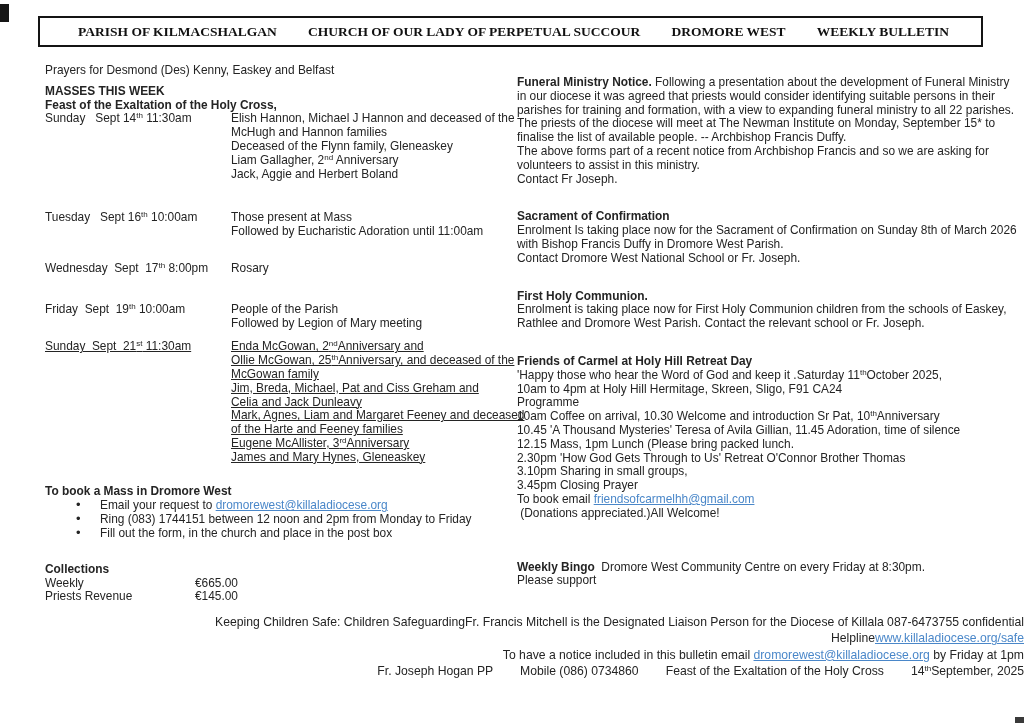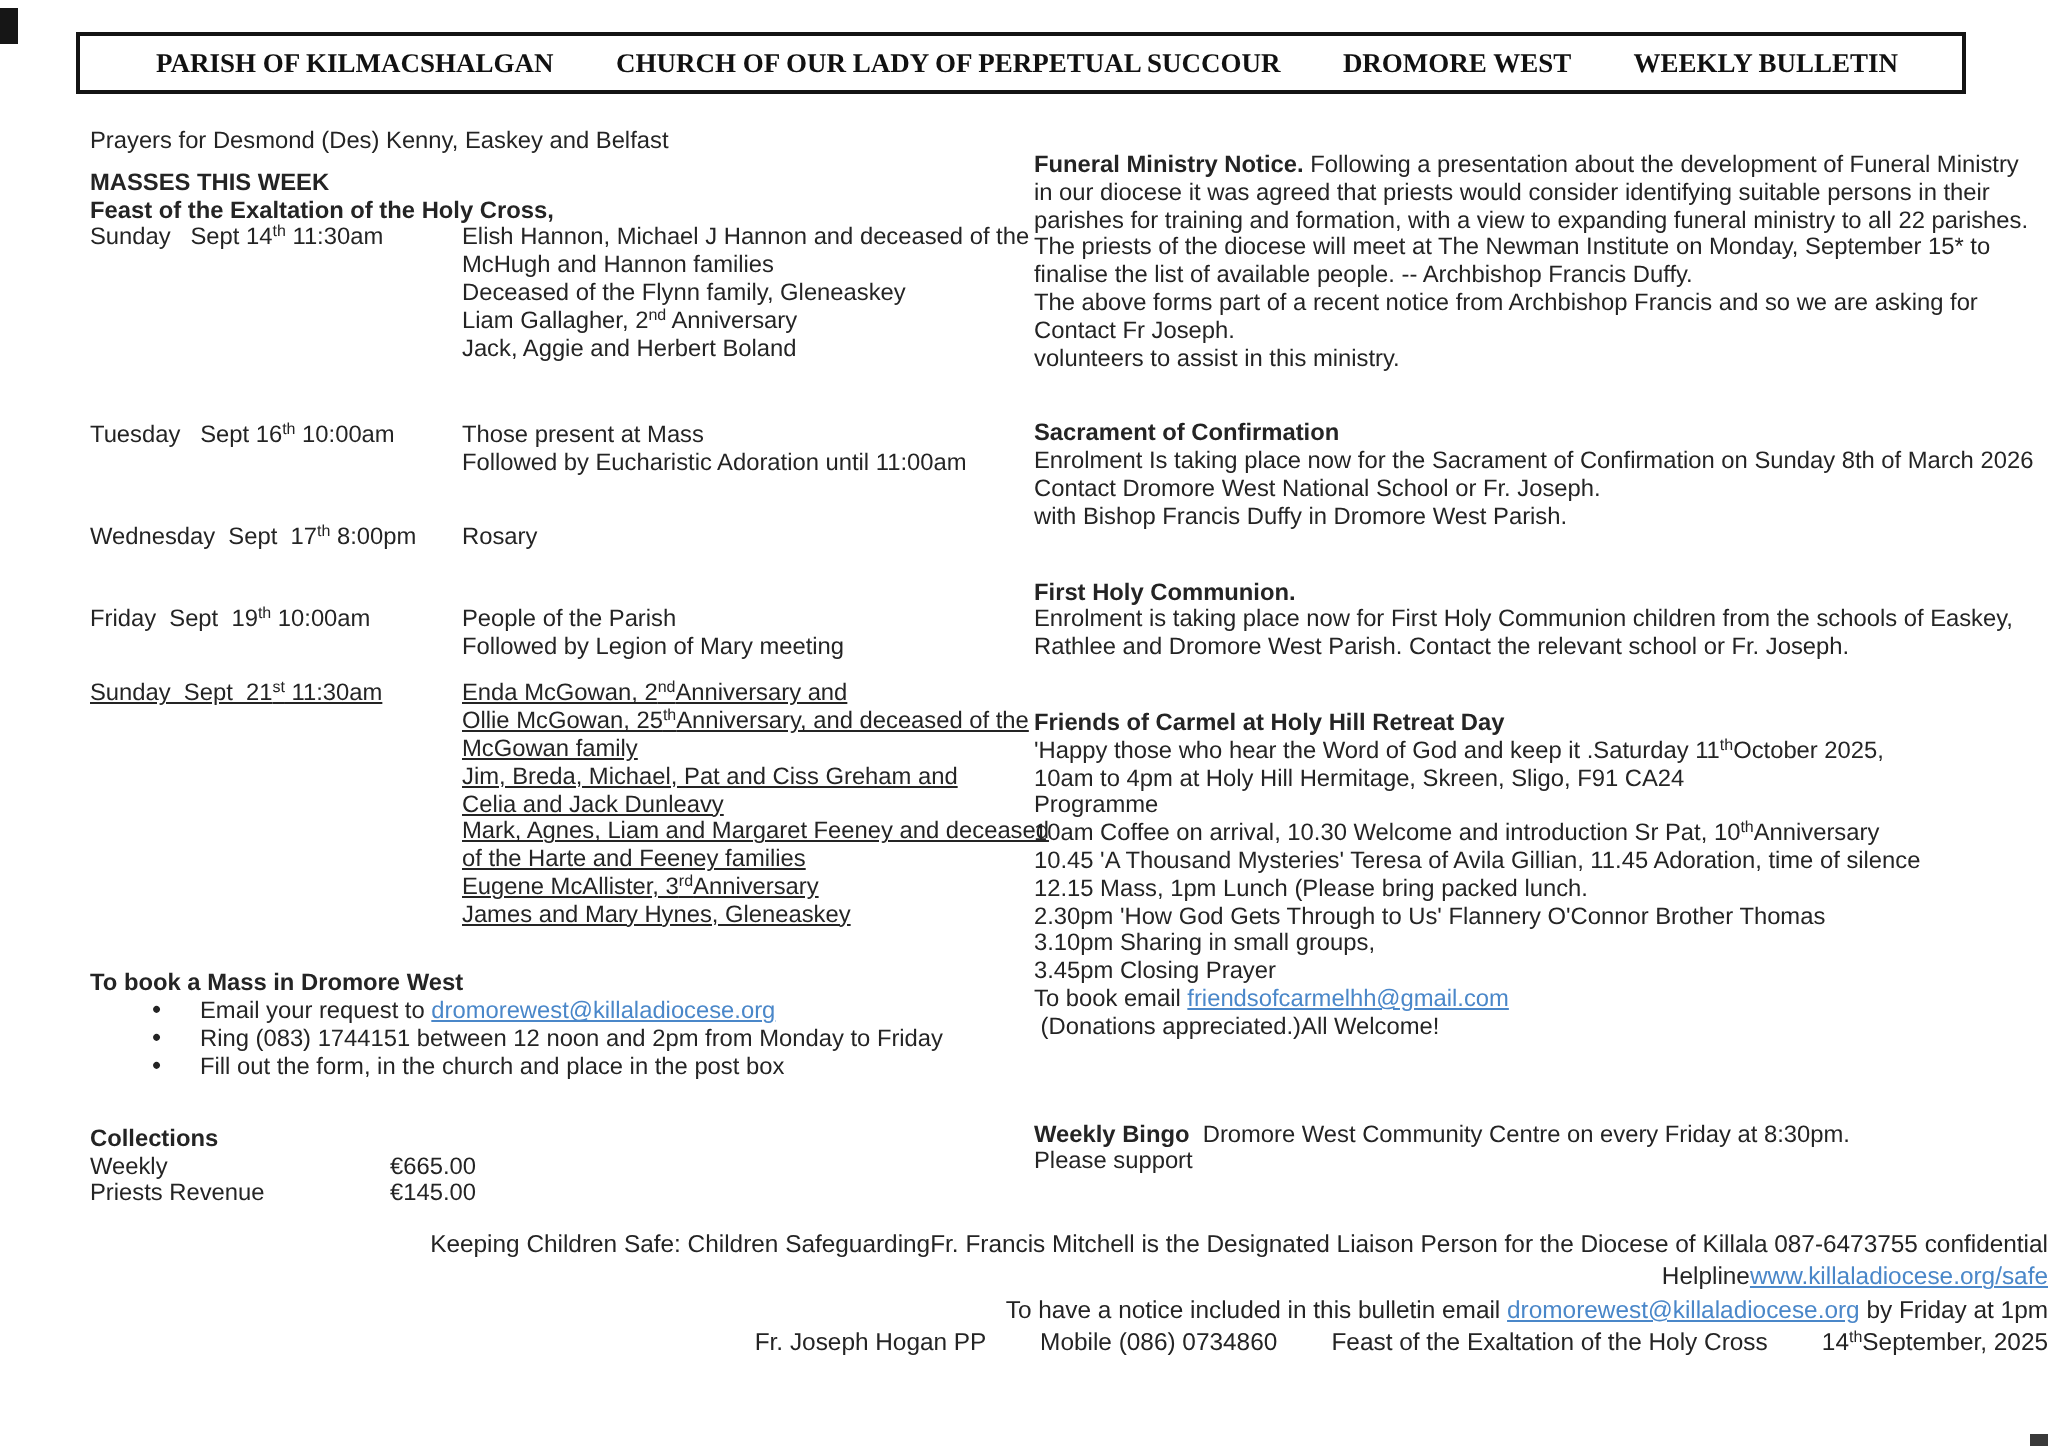--- a/index.html
+++ b/index.html
@@ -153,43 +153,43 @@
       </div>
     </div>
     <div class="col-right" id="col-right">
         <div class="rsection">
           <div class="line"><span class="b">Funeral Ministry Notice.</span><span> Following a presentation about the development of Funeral Ministry</span></div>
           <div class="line"><span>in our diocese it was agreed that priests would consider identifying suitable persons in their</span></div>
           <div class="line"><span>parishes for training and formation, with a view to expanding funeral ministry to all 22 parishes.</span></div>
           <div class="line"><span>The priests of the diocese will meet at The Newman Institute on Monday, September 15* to</span></div>
           <div class="line"><span>finalise the list of available people. -- Archbishop Francis Duffy.</span></div>
           <div class="line"><span>The above forms part of a recent notice from Archbishop Francis and so we are asking for</span></div>
+          <div class="line"><span>volunteers to assist in this ministry.</span></div>
           <div class="line"><span>Contact Fr Joseph.</span></div>
-          <div class="line"><span>volunteers to assist in this ministry.</span></div>
         </div>
         <div class="rsection">
           <div class="line"><span class="b">Sacrament of Confirmation</span></div>
           <div class="line"><span>Enrolment Is taking place now for the Sacrament of Confirmation on Sunday 8th of March 2026</span></div>
+          <div class="line"><span>with Bishop Francis Duffy in Dromore West Parish.</span></div>
           <div class="line"><span>Contact Dromore West National School or Fr. Joseph.</span></div>
-          <div class="line"><span>with Bishop Francis Duffy in Dromore West Parish.</span></div>
         </div>
         <div class="rsection">
           <div class="line"><span class="b">First Holy Communion.</span></div>
           <div class="line"><span>Enrolment is taking place now for First Holy Communion children from the schools of Easkey,</span></div>
           <div class="line"><span>Rathlee and Dromore West Parish. Contact the relevant school or Fr. Joseph.</span></div>
         </div>
         <div class="rsection">
           <div class="line"><span class="b">Friends of Carmel at Holy Hill Retreat Day</span></div>
           <div class="line"><span>'Happy those who hear the Word of God and keep it .Saturday 11</span><span class="sup">th</span><span>October 2025,</span></div>
           <div class="line"><span>10am to 4pm at Holy Hill Hermitage, Skreen, Sligo, F91 CA24</span></div>
           <div class="line"><span>Programme</span></div>
           <div class="line"><span>10am Coffee on arrival, 10.30 Welcome and introduction Sr Pat, 10</span><span class="sup">th</span><span>Anniversary</span></div>
           <div class="line"><span>10.45 'A Thousand Mysteries' Teresa of Avila Gillian, 11.45 Adoration, time of silence</span></div>
           <div class="line"><span>12.15 Mass, 1pm Lunch (Please bring packed lunch.</span></div>
-          <div class="line"><span>2.30pm 'How God Gets Through to Us' Flannery O'Connor Brother Thomas</span></div>
+          <div class="line"><span>2.30pm 'How God Gets Through to Us' Retreat O'Connor Brother Thomas</span></div>
           <div class="line"><span>3.10pm Sharing in small groups,</span></div>
           <div class="line"><span>3.45pm Closing Prayer</span></div>
           <div class="line"><span>To book email </span><a class="link">friendsofcarmelhh@gmail.com</a></div>
           <div class="line"><span> (Donations appreciated.)All Welcome!</span></div>
         </div>
         <div class="rsection">
           <div class="line"><span class="b">Weekly Bingo</span><span>  Dromore West Community Centre on every Friday at 8:30pm.</span></div>
           <div class="line"><span>Please support</span></div>
         </div>
       </div>

